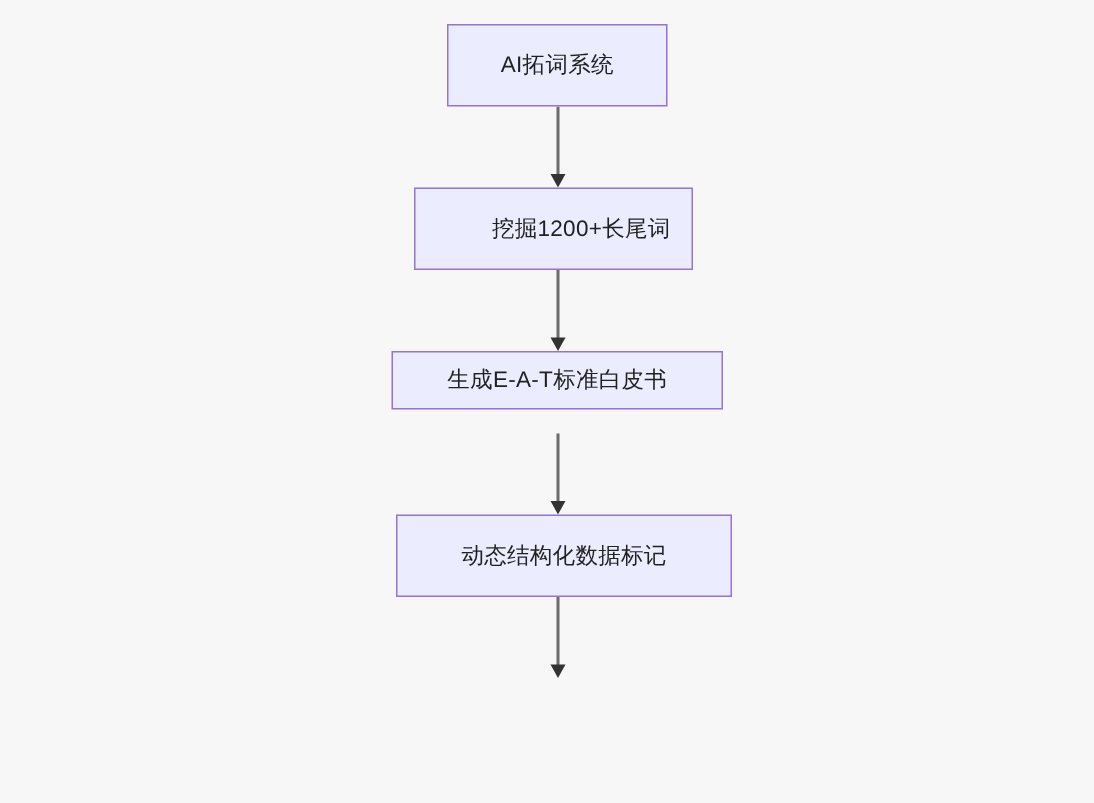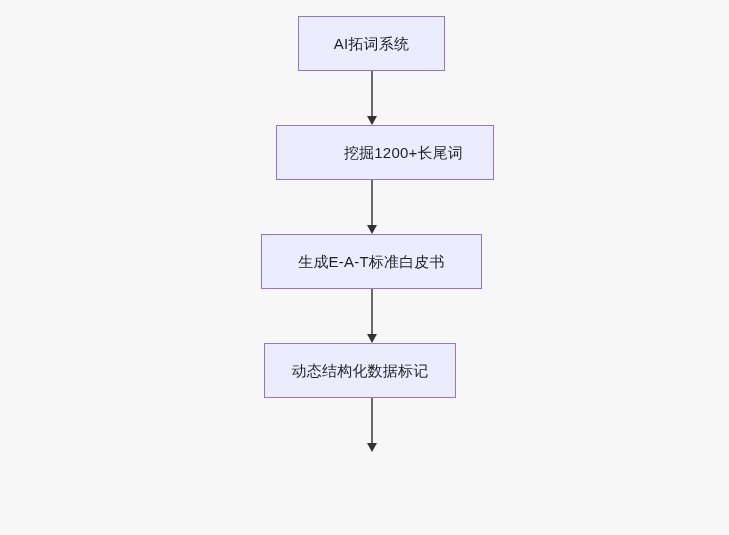--- a/index.html
+++ b/index.html
@@ -75,23 +75,23 @@
     <div class="edge-head" style="top: 45px; border-top-color: rgb(51, 51, 51);"></div>
   </div>
   <div class="edge" id="edge-3" style="left: 371px; top: 398px; width: 2px; height: 54px;">
     <div class="edge-line" style="height: 46px; background: rgb(107, 107, 107);"></div>
     <div class="edge-head" style="top: 45px; border-top-color: rgb(51, 51, 51);"></div>
   </div>
 
   <div class="node" id="node-0" style="left: 298px; top: 16px; width: 147px; height: 55px; background: rgb(236, 236, 255); border-color: rgb(150, 115, 214); color: rgb(31, 32, 32);">
     <span class="node-label">AI拓词系统</span>
   </div>
-  <div class="node" id="node-1" style="left: 276px; top: 125px; width: 218px; height: 55px; background: rgb(236, 236, 255); border-color: rgb(150, 115, 214); color: rgb(31, 32, 32); padding-left: 37px;">
+  <div class="node" id="node-1" style="left: 276px; top: 125px; width: 186px; height: 55px; background: rgb(236, 236, 255); border-color: rgb(150, 115, 214); color: rgb(31, 32, 32); padding-left: 37px;">
     <span class="node-label">挖掘1200+长尾词</span>
   </div>
-  <div class="node" id="node-2" style="left: 261px; top: 234px; width: 221px; height: 55px; background: rgb(236, 236, 255); border-color: rgb(150, 115, 214); color: rgb(31, 32, 32);">
+  <div class="node" id="node-2" style="left: 261px; top: 234px; width: 221px; height: 39px; background: rgb(236, 236, 255); border-color: rgb(150, 115, 214); color: rgb(31, 32, 32);">
     <span class="node-label">生成E-A-T标准白皮书</span>
   </div>
-  <div class="node" id="node-3" style="left: 264px; top: 343px; width: 192px; height: 55px; background: rgb(236, 236, 255); border-color: rgb(150, 115, 214); color: rgb(31, 32, 32);">
+  <div class="node" id="node-3" style="left: 264px; top: 343px; width: 224px; height: 55px; background: rgb(236, 236, 255); border-color: rgb(150, 115, 214); color: rgb(31, 32, 32);">
     <span class="node-label">动态结构化数据标记</span>
   </div>
 
 </div>
 
 </body></html>

